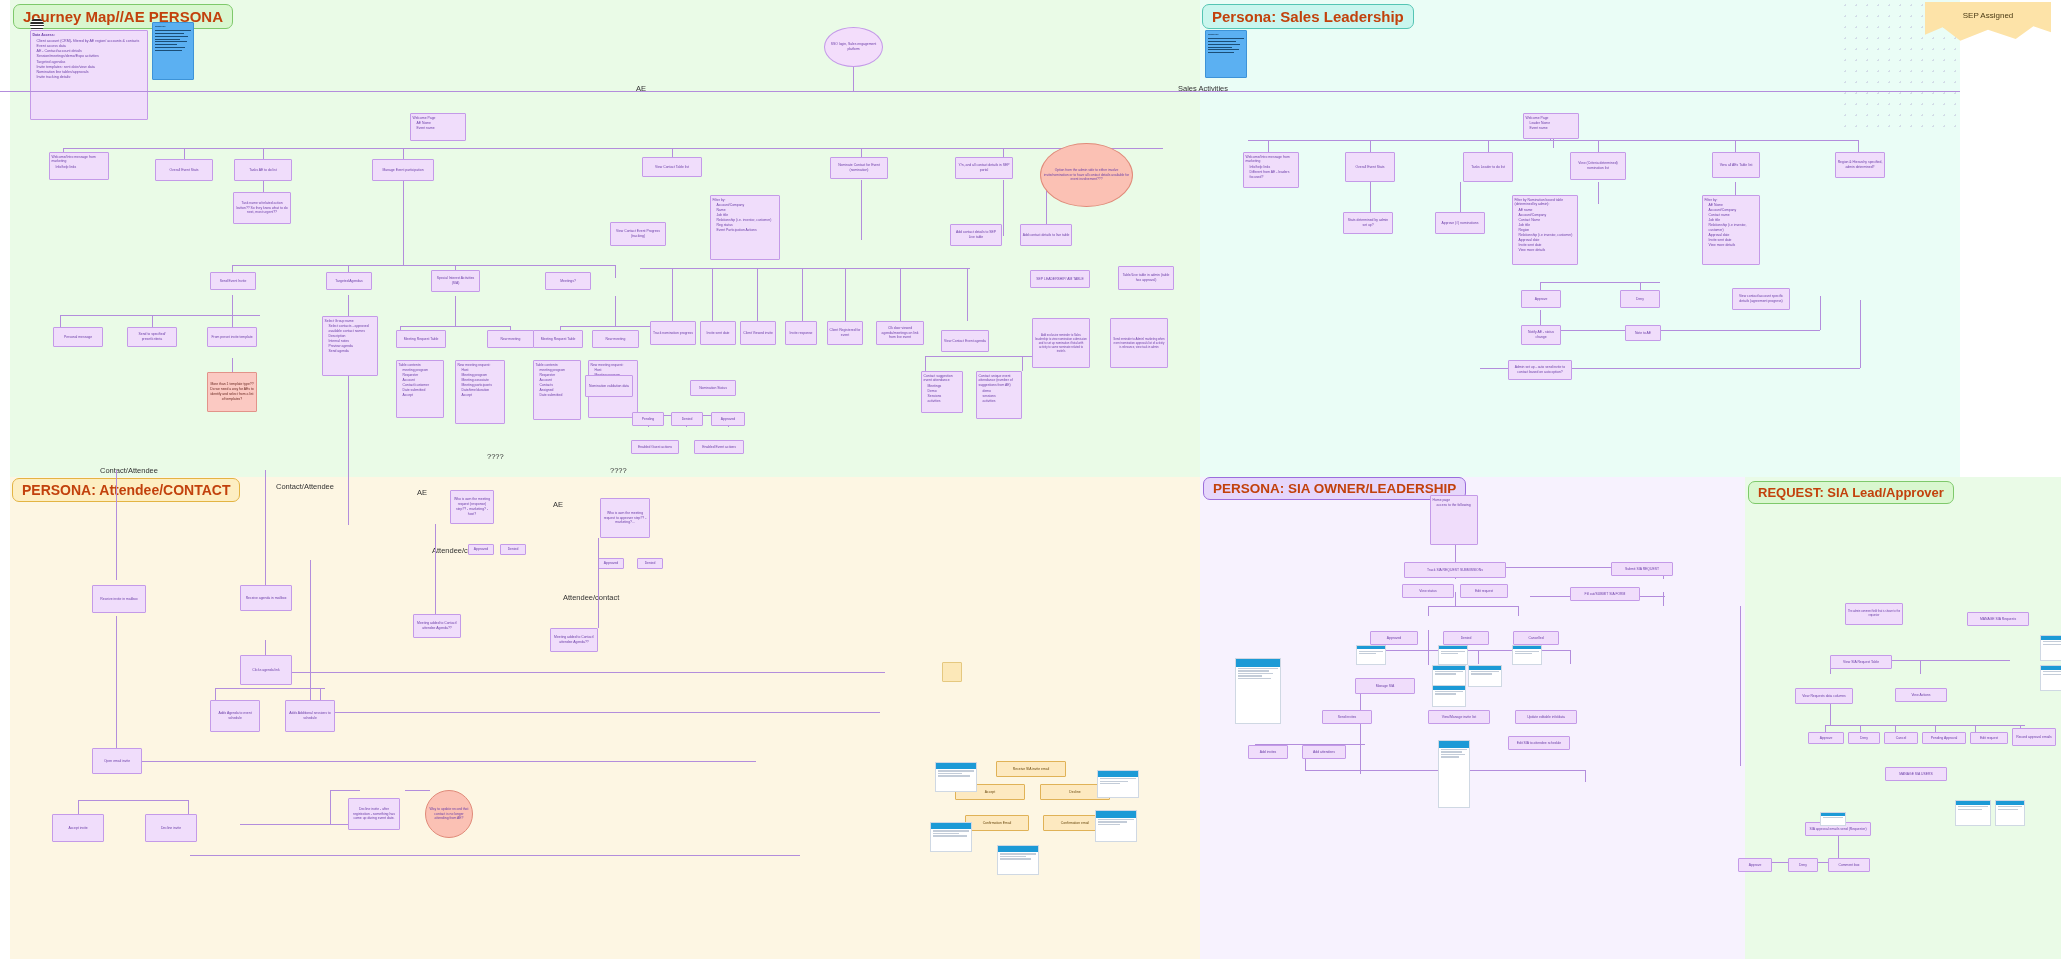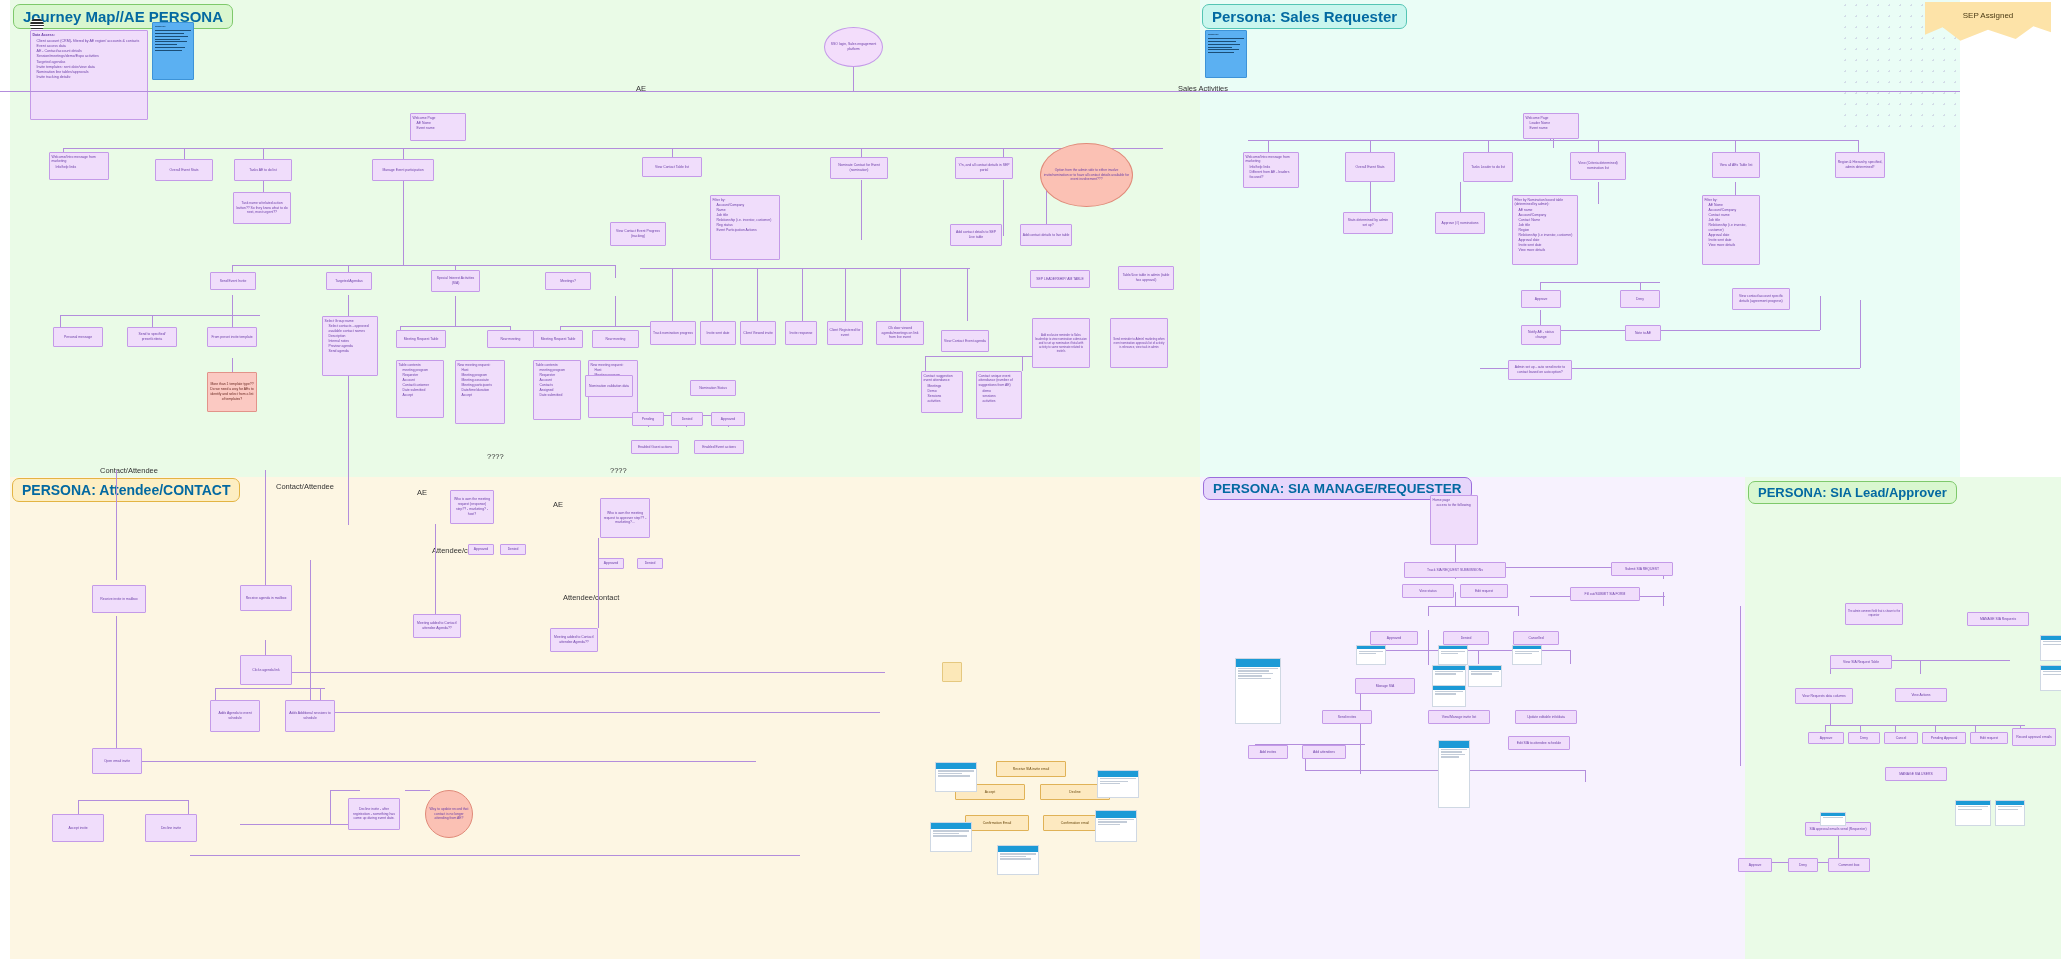--- a/index.html
+++ b/index.html
@@ -11,21 +11,21 @@
   .lane-ae{left:10px;top:0px;width:1190px;height:477px;background:#eafbe7;}
   .lane-sales{left:1200px;top:0px;width:760px;height:477px;background:#eafdf6;}
   .lane-attendee{left:10px;top:477px;width:1190px;height:482px;background:#fdf6e3;}
   .lane-siaowner{left:1200px;top:477px;width:545px;height:482px;background:#f7f2fe;}
   .lane-sialead{left:1745px;top:477px;width:316px;height:482px;background:#eafbe7;}
   .dotgrid{position:absolute;right:0;top:0;width:120px;height:130px;
       background-image:radial-gradient(#cfd6e4 1px, transparent 1px);
       background-size:11px 11px;opacity:.85;}
 
   
-  .chip{position:absolute;font-weight:bold;color:#0369a1;border-radius:7px;
+  .chip{position:absolute;font-weight:bold;color:#c2410c;border-radius:7px;
         padding:3px 9px;white-space:nowrap;box-sizing:border-box;}
   .chip-ae{left:13px;top:4px;font-size:15px;background:#d9f7cf;border:1.5px solid #7ec96b;}
   .chip-sales{left:1202px;top:4px;font-size:15px;background:#c9f6ee;border:1.5px solid #54c5b4;}
   .chip-attendee{left:12px;top:478px;font-size:14px;background:#fdeec2;border:1.5px solid #e3b443;}
   .chip-siaowner{left:1203px;top:477px;font-size:13.5px;background:#e6d6fb;border:1.5px solid #9b6ddc;}
   .chip-sialead{left:1748px;top:481px;font-size:13px;background:#d9f7cf;border:1.5px solid #7ec96b;}
 
   
   .node{position:absolute;box-sizing:border-box;background:#f0ddfb;border:1px solid #c49ae8;
         color:#6b3ea8;font-size:3.4px;line-height:1.45;display:flex;align-items:center;
@@ -69,24 +69,24 @@
     </div>
   <div class="lane lane-attendee"></div>
   <div class="lane lane-siaowner"></div>
   <div class="lane lane-sialead"></div>
 
   <div class="banner">
     <span>SEP Assigned</span>
   </div>
 
   <div class="chip chip-ae">Journey Map//AE PERSONA</div>
-  <div class="chip chip-sales">Persona: Sales Requester</div>
+  <div class="chip chip-sales">Persona: Sales Leadership</div>
   <div class="chip chip-attendee">PERSONA: Attendee/CONTACT</div>
-  <div class="chip chip-siaowner">PERSONA: SIA MANAGE/REQUESTER</div>
-  <div class="chip chip-sialead">PERSONA: SIA Lead/Approver</div>
+  <div class="chip chip-siaowner">PERSONA: SIA OWNER/LEADERSHIP</div>
+  <div class="chip chip-sialead">REQUEST: SIA Lead/Approver</div>
 
   <div class="att-logo"></div>
   <div class="node lft" style="left:30px;top:30px;width:118px;height:90px;font-size:3.6px;">
     <div style="width:100%">
       <div class="t">Data Access:</div>
       <ul>
         <li>Client account (CRM)- filtered by AE region/ accounts &amp; contacts</li>
         <li>Event access data</li>
         <li>AE - Contact/account details</li>
         <li>Session/meetings/demo/Expo activities</li>

